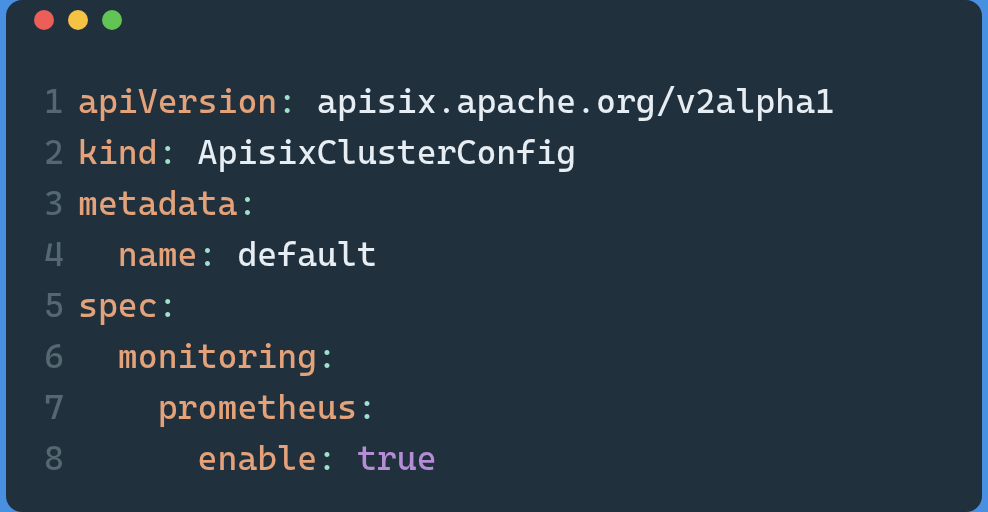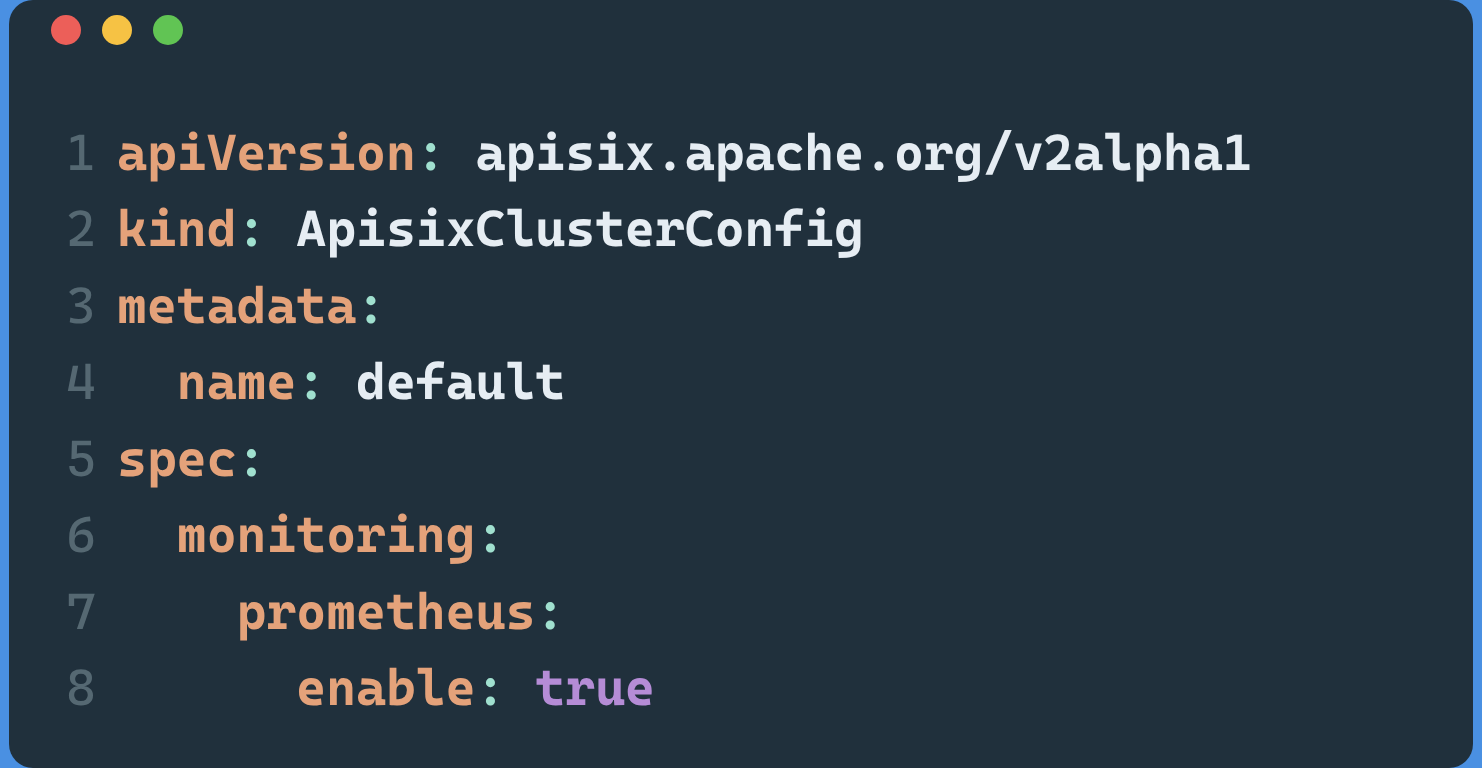--- a/index.html
+++ b/index.html
@@ -50,21 +50,20 @@
   .gutter {
     width: 44px;
     text-align: right;
     color: #556872;
     padding-right: 14px;
     user-select: none;
     flex-shrink: 0;
   }
   .content {
     flex: 1;
-    font-weight: bold;
   }
   .tok-key { color: #e4a27a; }     
   .tok-plain { color: #e6edf3; }   
   .tok-teal { color: #a0e0cf; }    
   .tok-bool { color: #b58cd6; }    
 </style>
 </head>
 <body>
 
 <div class="window">

